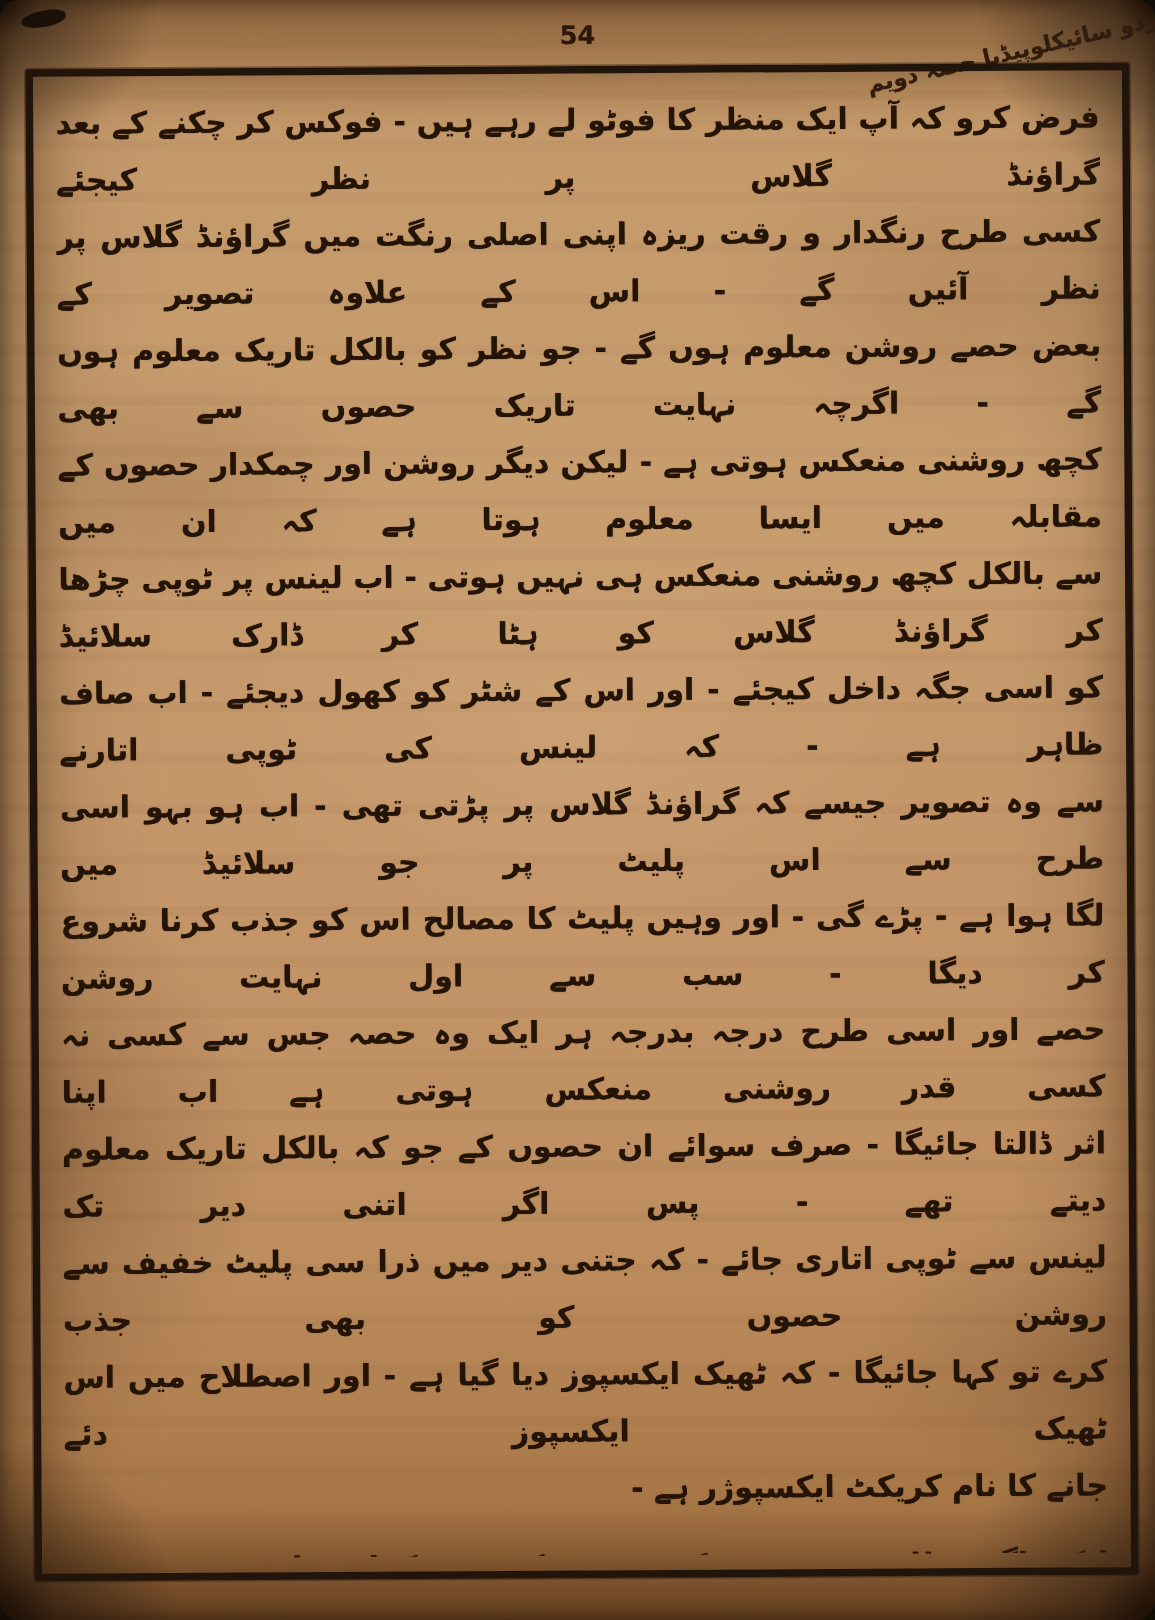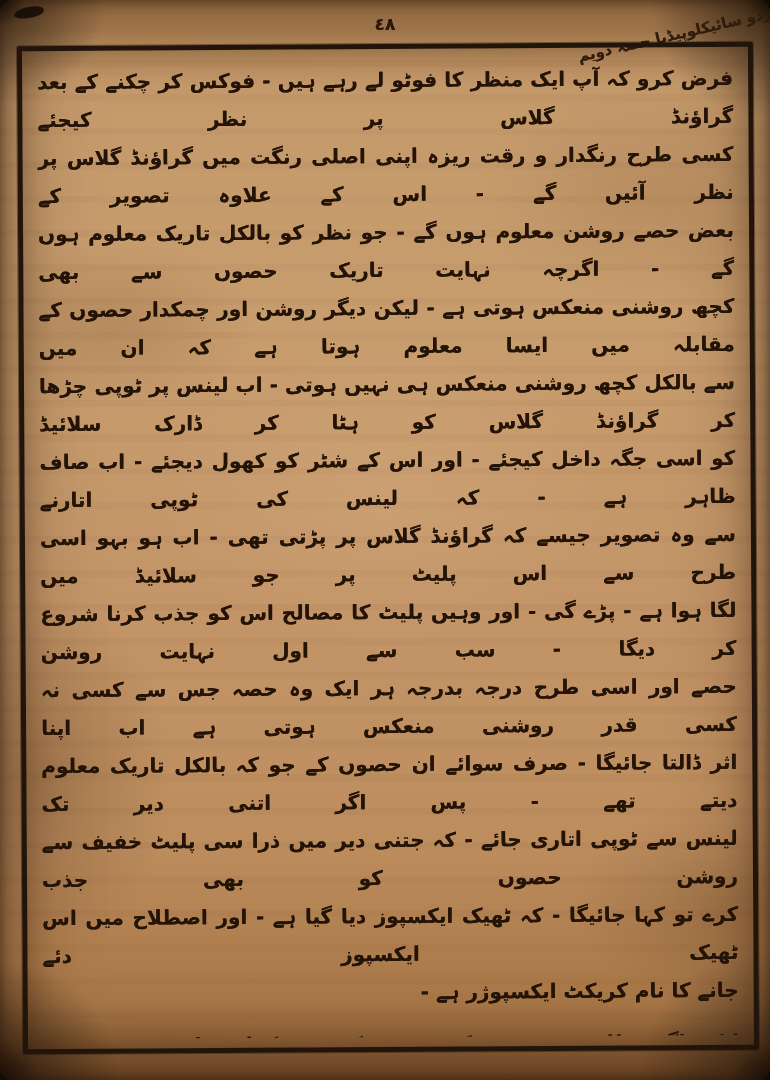--- a/index.html
+++ b/index.html
@@ -112,21 +112,21 @@
 </head>
 <body>
 
 <div id="screen">
   <div class="paper"></div>
   <div class="texture"></div>
   <div class="ink-blot"></div>
 
   <div class="header-title">اردو سائیکلوپیڈیا حصہ دویم</div>
 
-  <div class="page-number">٤٨</div>
+  <div class="page-number">54</div>
 
   <div class="frame">
     <div class="text-block">
         <div class="para">
           <div class="line">فرض کرو کہ آپ ایک منظر کا فوٹو لے رہے ہیں - فوکس کر چکنے کے بعد گراؤنڈ گلاس پر نظر کیجئے</div>
           <div class="line">کسی طرح رنگدار و رقت ریزہ اپنی اصلی رنگت میں گراؤنڈ گلاس پر نظر آئیں گے - اس کے علاوہ تصویر کے</div>
           <div class="line">بعض حصے روشن معلوم ہوں گے - جو نظر کو بالکل تاریک معلوم ہوں گے - اگرچہ نہایت تاریک حصوں سے بھی</div>
           <div class="line">کچھ روشنی منعکس ہوتی ہے - لیکن دیگر روشن اور چمکدار حصوں کے مقابلہ میں ایسا معلوم ہوتا ہے کہ ان میں</div>
           <div class="line">سے بالکل کچھ روشنی منعکس ہی نہیں ہوتی - اب لینس پر ٹوپی چڑھا کر گراؤنڈ گلاس کو ہٹا کر ڈارک سلائیڈ</div>
           <div class="line">کو اسی جگہ داخل کیجئے - اور اس کے شٹر کو کھول دیجئے - اب صاف ظاہر ہے - کہ لینس کی ٹوپی اتارنے</div>

